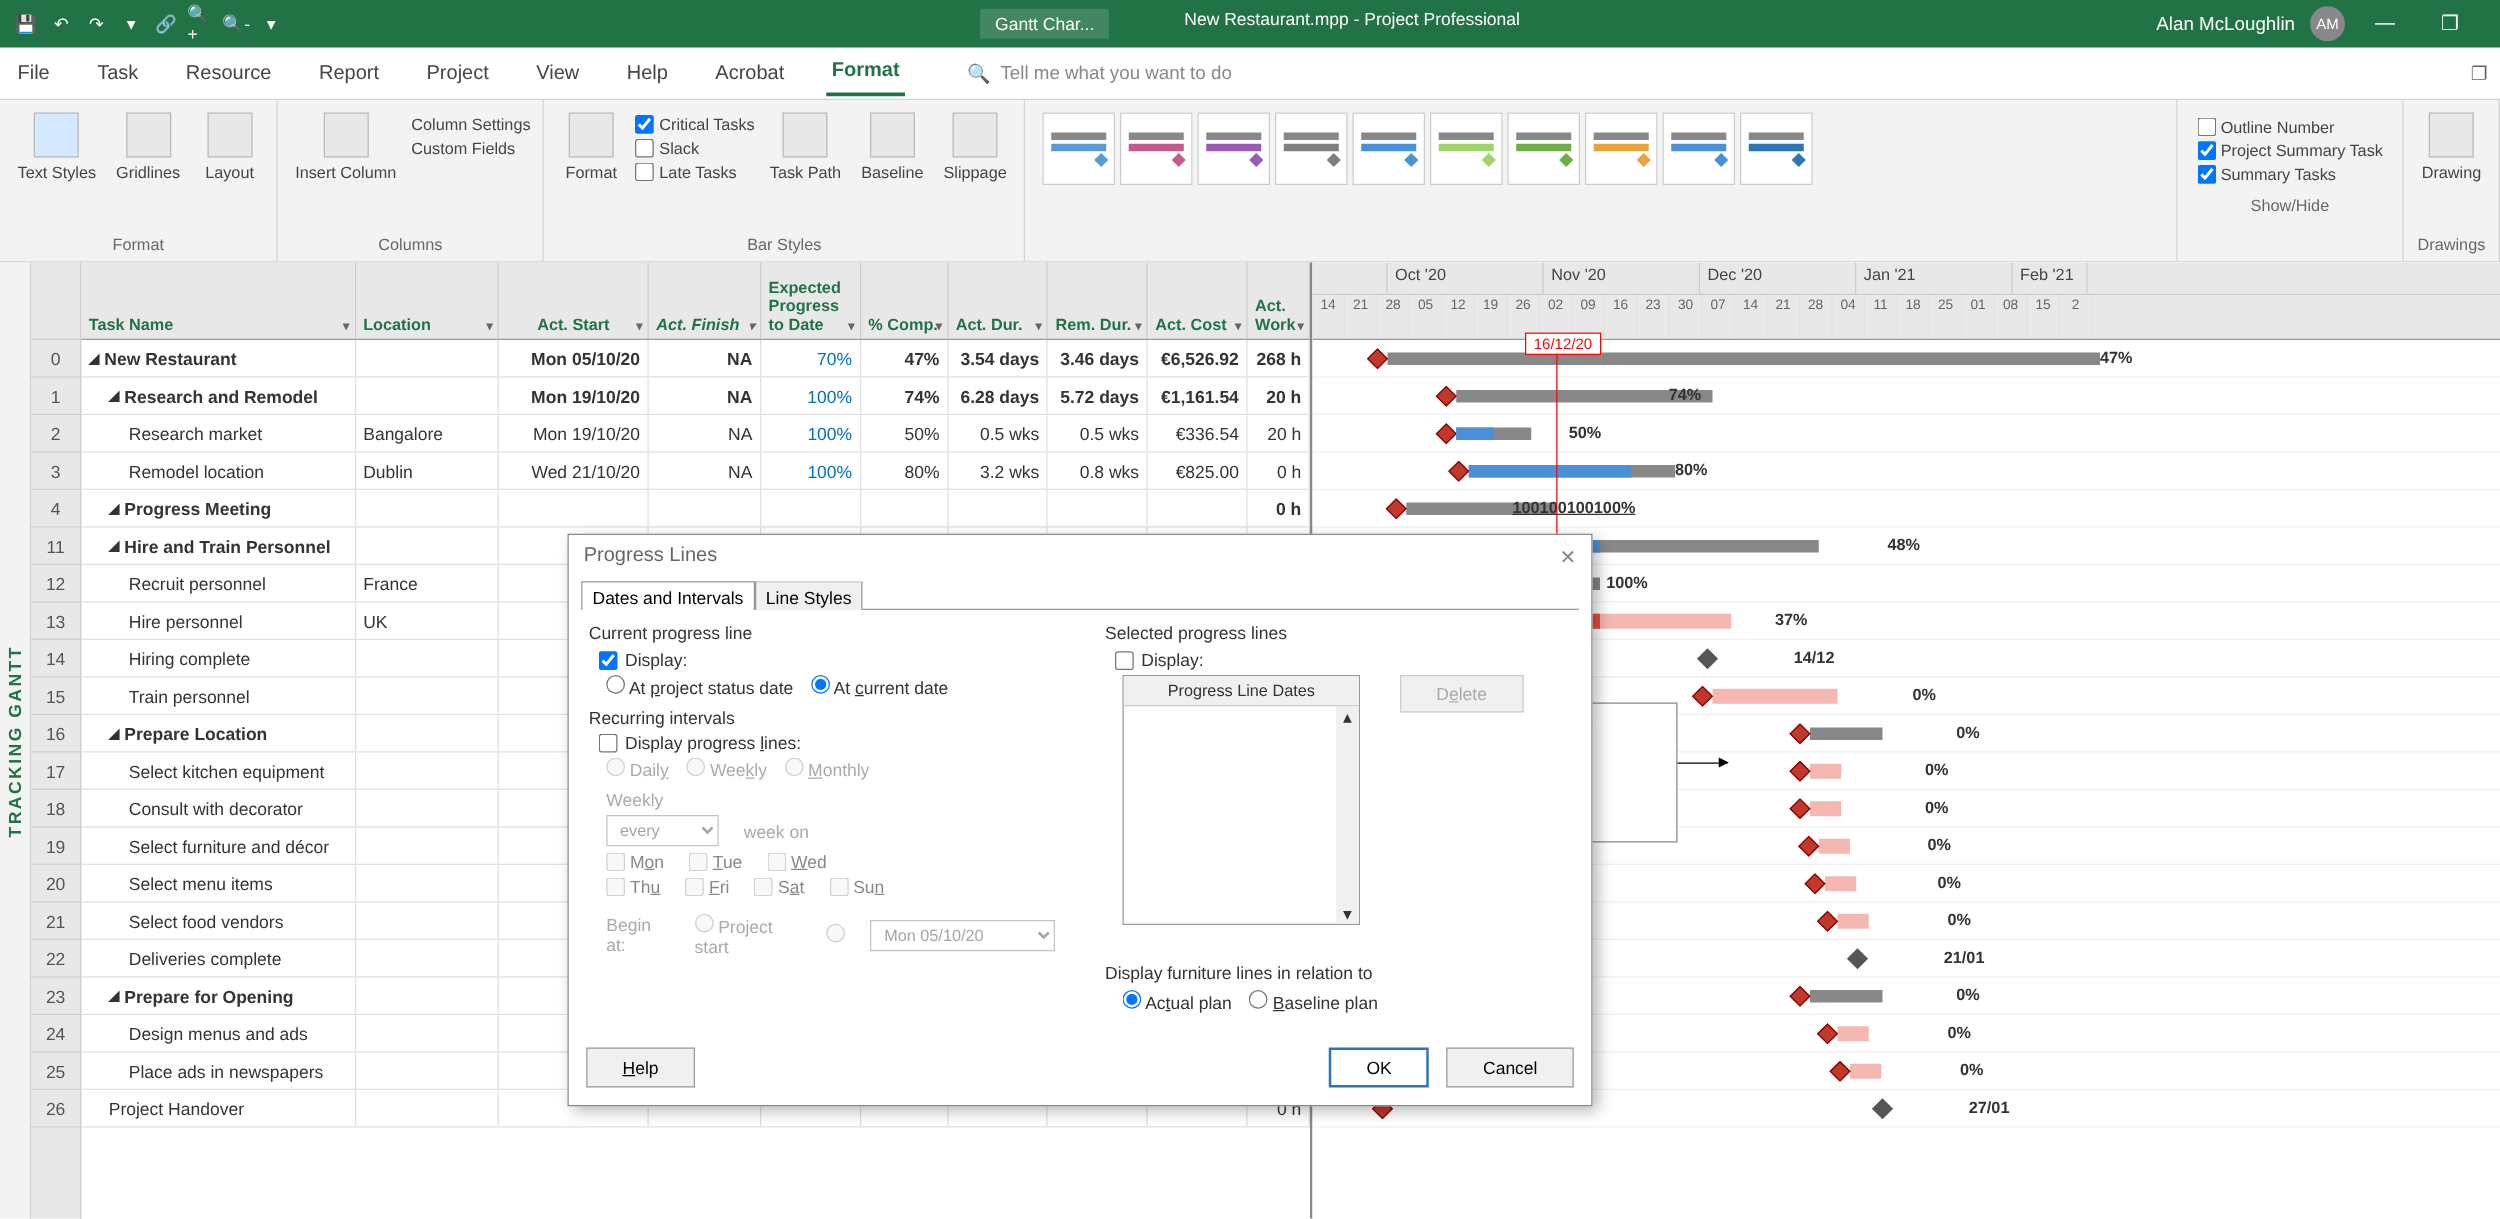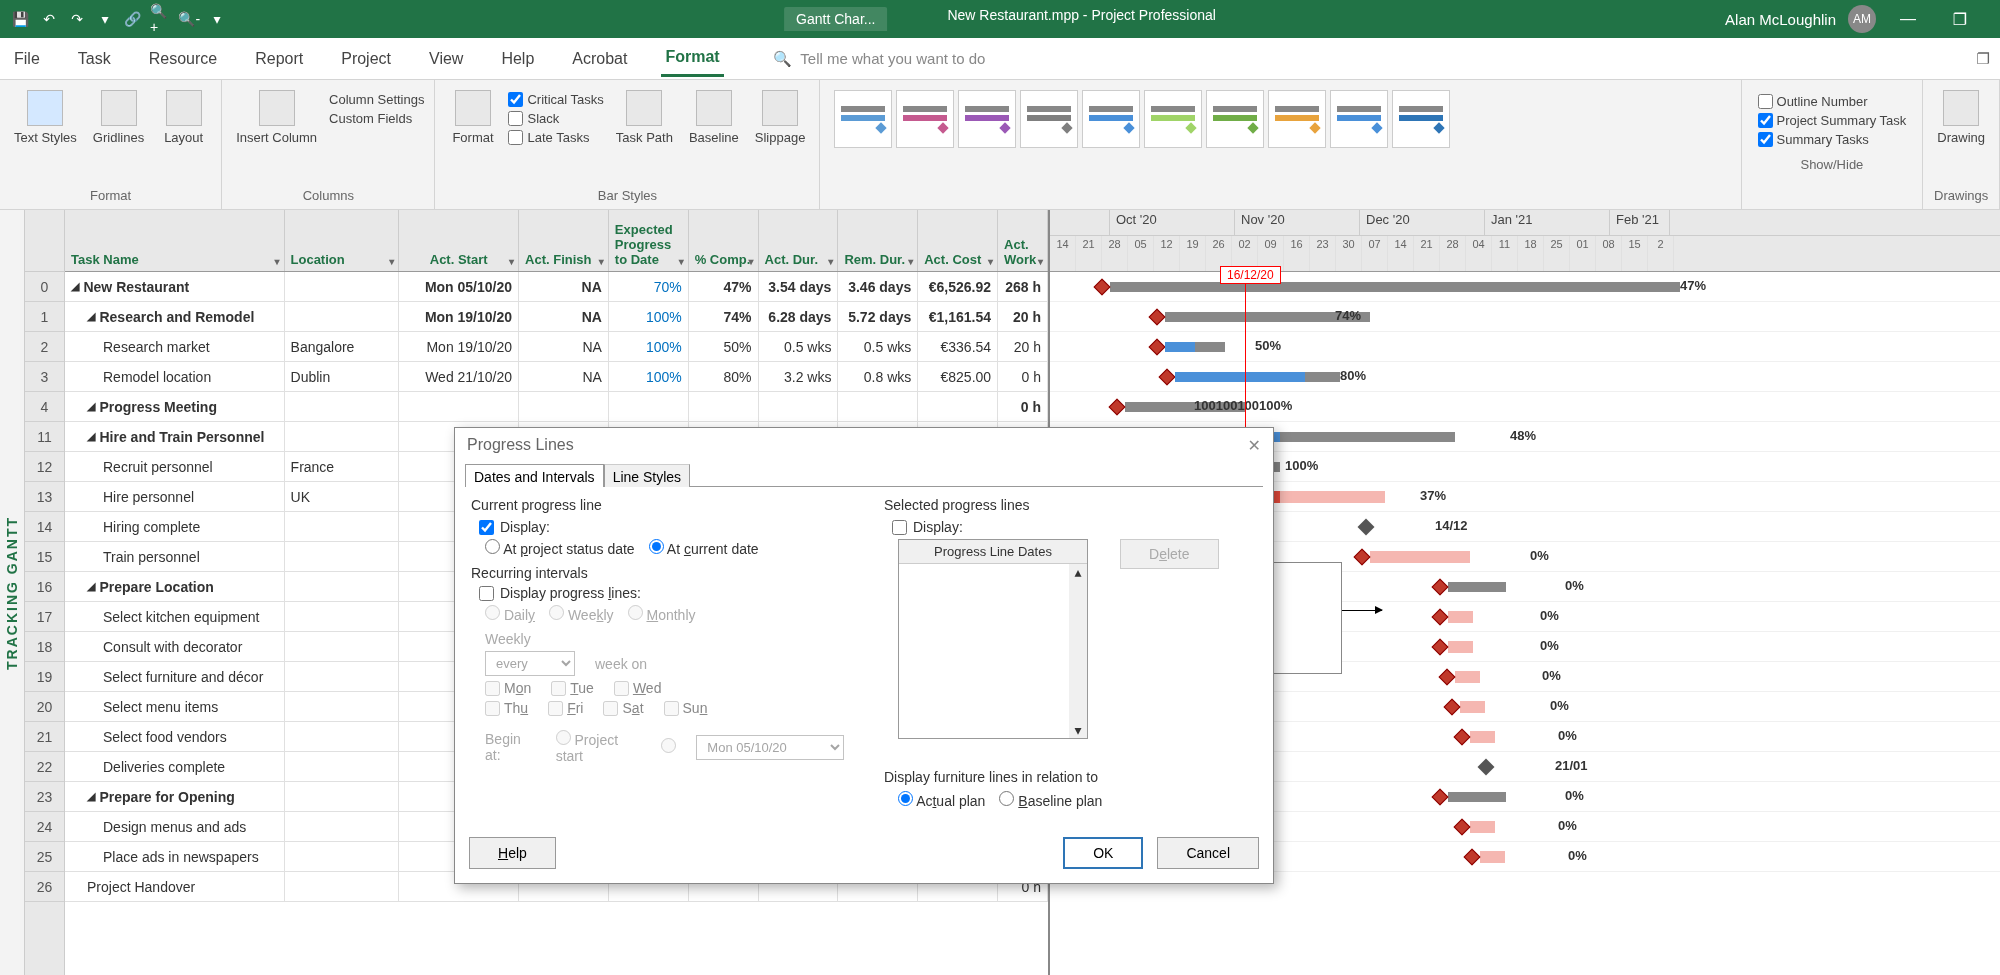--- a/index.html
+++ b/index.html
@@ -338,21 +338,21 @@
           <span class="drop">▾</span>
         </div>
         <div class="ch" style="width: 115px;">
           <span>Location</span>
           <span class="drop">▾</span>
         </div>
         <div class="ch" style="width: 120px; justify-content: center;">
           <span>Act. Start</span>
           <span class="drop">▾</span>
         </div>
-        <div class="ch" style="width: 90px;">
+        <div class="ch" style="width: 90px; font-style: italic;">
           <span>Act. Finish</span>
           <span class="drop">▾</span>
         </div>
         <div class="ch" style="width: 80px;">
           <span>Expected Progress to Date</span>
           <span class="drop">▾</span>
         </div>
         <div class="ch" style="width: 70px;">
           <span>% Comp.</span>
           <span class="drop">▾</span>
@@ -695,21 +695,21 @@
         </div>
         <div class="gantt-row">
           <div class="gbar gray" style="left: 125px; width: 165px;"></div>
           <div class="gdiamond red" style="left: 111px;"></div>
           <div class="gbar blue" style="left: 125px; width: 130px;"></div>
           <div class="glabel" style="left: 290px;">80%</div>
         </div>
         <div class="gantt-row">
           <div class="gbar gray" style="left: 75px; width: 120px;"></div>
           <div class="gdiamond red" style="left: 61px;"></div>
-          <div class="glabel" style="left: 144px;">100100100100%</div>
+          <div class="glabel" style="left: 160px; text-decoration: underline;">100100100100%</div>
         </div>
         <div class="gantt-row">
           <div class="gbar gray" style="left: 60px; width: 345px;"></div>
           <div class="gdiamond red" style="left: 46px;"></div>
           <div class="glabel" style="left: 460px;">48%</div>
           <div class="gbar blue" style="left: 60px; width: 170px;"></div>
         </div>
         <div class="gantt-row">
           <div class="gbar gray" style="left: 60px; width: 170px;"></div>
           <div class="gdiamond red" style="left: 46px;"></div>
@@ -774,20 +774,25 @@
         </div>
         <div class="gantt-row">
           <div class="gbar pink" style="left: 420px; width: 25px;"></div>
           <div class="gdiamond red" style="left: 406px;"></div>
           <div class="glabel" style="left: 508px;">0%</div>
         </div>
         <div class="gantt-row">
           <div class="gbar pink" style="left: 430px; width: 25px;"></div>
           <div class="gdiamond red" style="left: 416px;"></div>
           <div class="glabel" style="left: 518px;">0%</div>
+        </div>
+        <div class="gantt-row">
+          <div class="gdiamond gray" style="left: 450px;"></div>
+          <div class="gdiamond red" style="left: 50px;"></div>
+          <div class="glabel" style="left: 525px;">27/01</div>
         </div>
       </div>
   </div>
 </div>
 
 <div class="dialog" style="left:454px;top:427px;width:820px">
   <div class="dialog-title">
     <span>Progress Lines</span>
     <span class="dialog-close">✕</span>
   </div>

